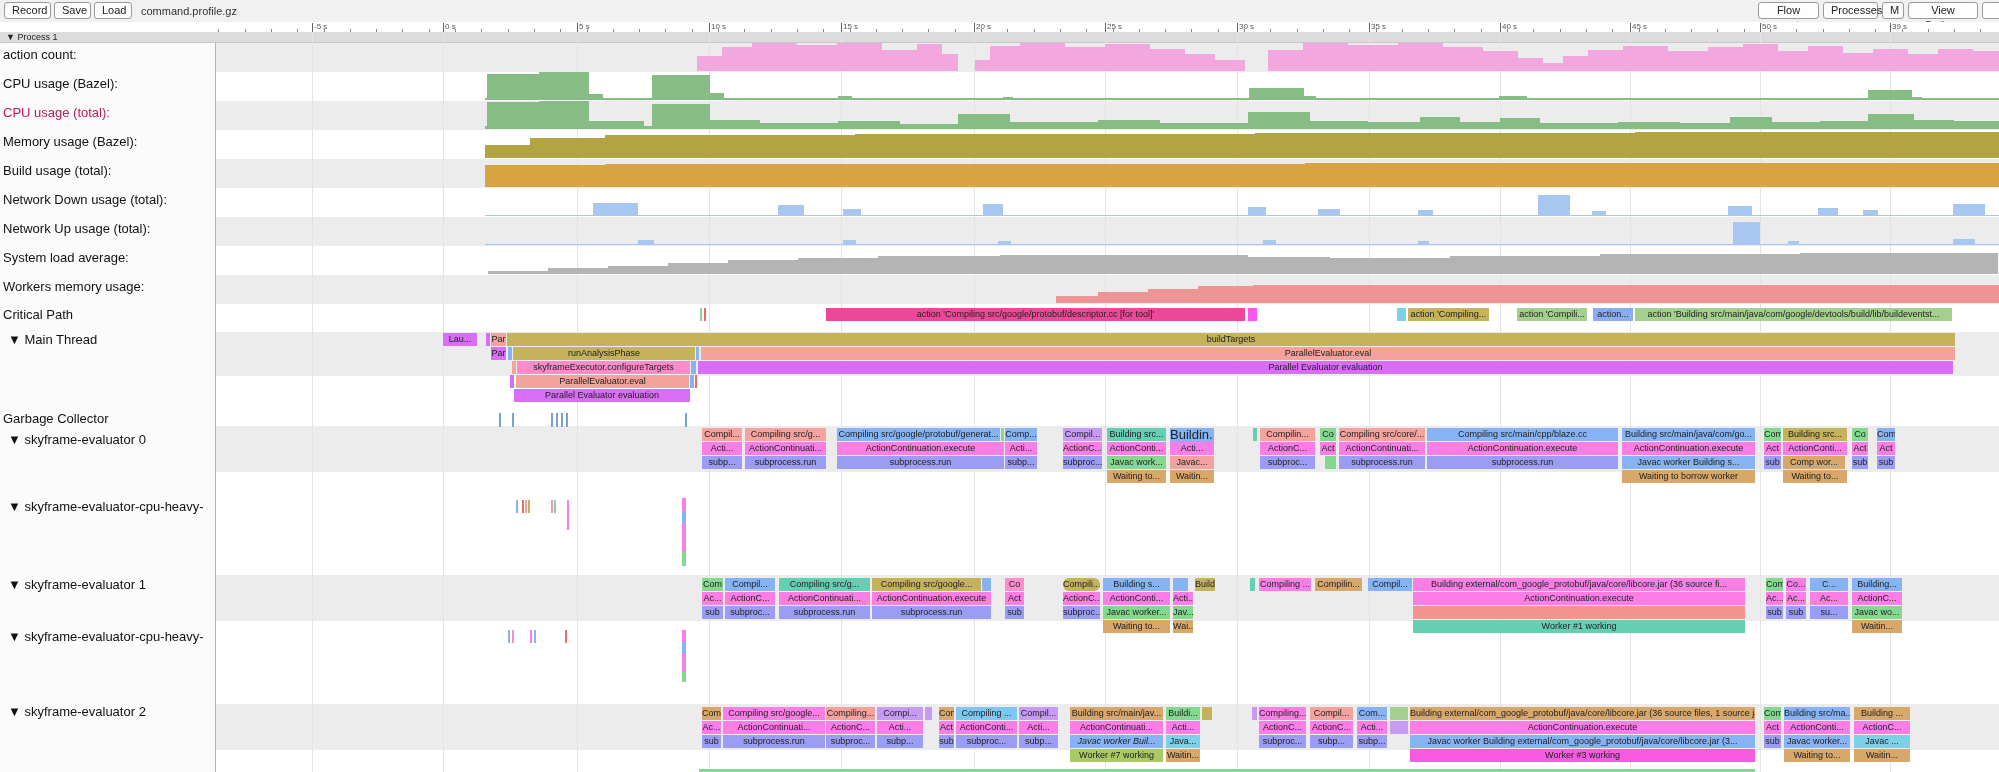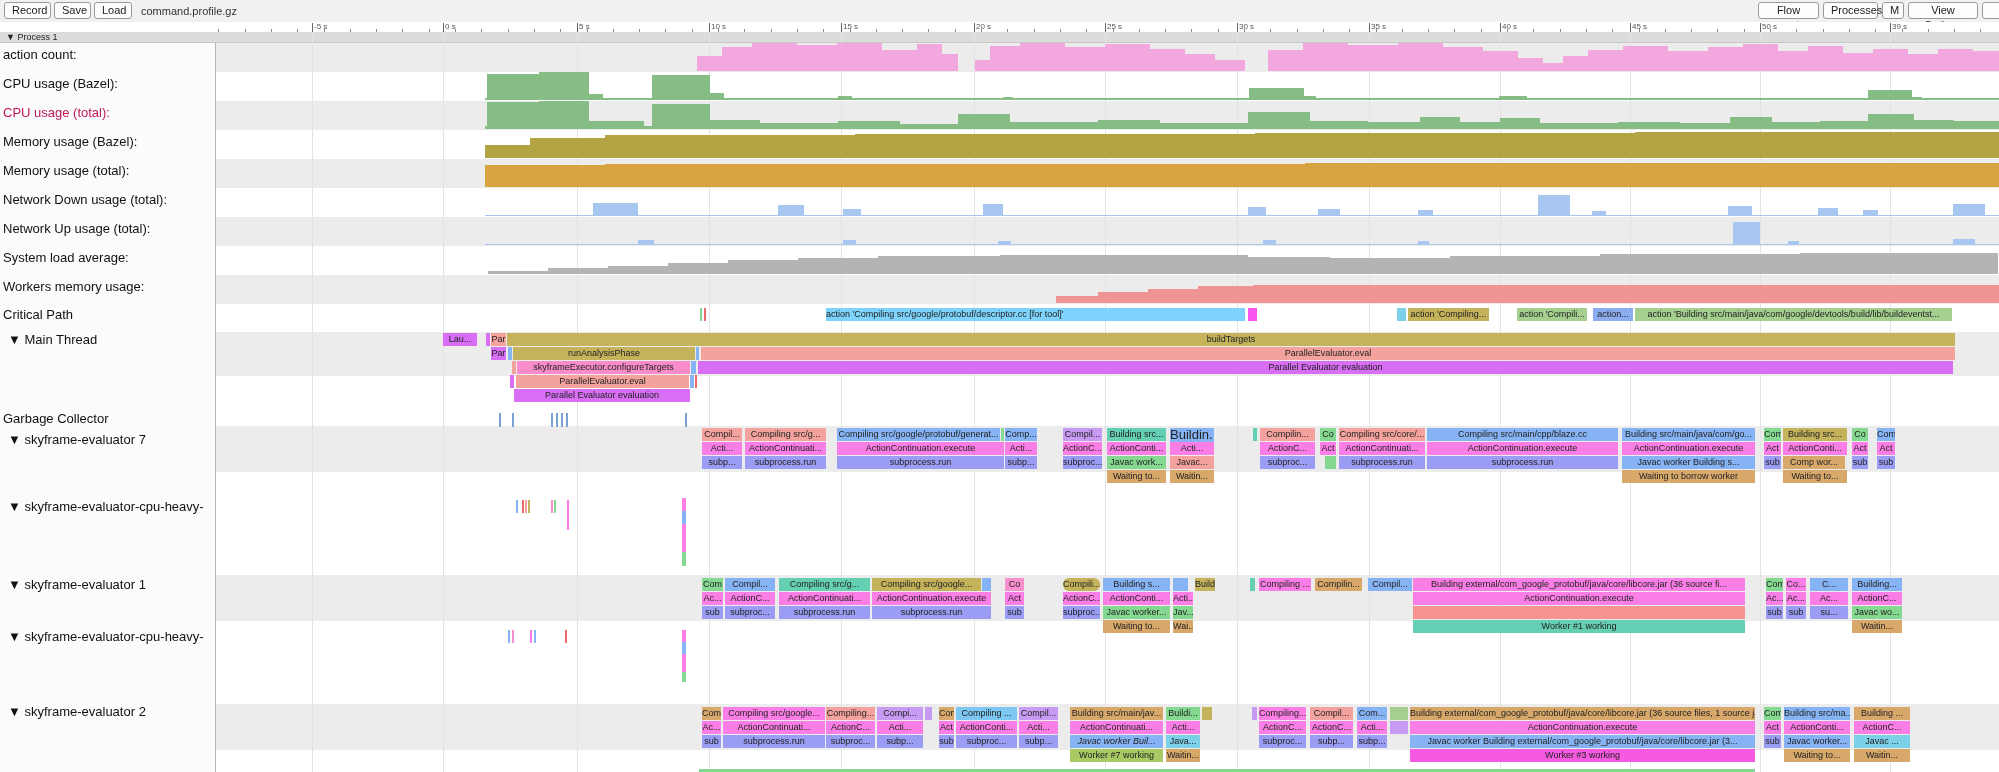--- a/index.html
+++ b/index.html
@@ -280,21 +280,21 @@
       <div style="left: 1800px; top: 252.72px; width: 198px; height: 21.28px; background: rgb(180, 180, 180); position: absolute;"></div>
       <div style="left: 1056px; top: 295.72px; width: 42px; height: 7.28px; background: rgb(238, 148, 148); position: absolute;"></div>
       <div style="left: 1098px; top: 292.36px; width: 50px; height: 10.64px; background: rgb(238, 148, 148); position: absolute;"></div>
       <div style="left: 1148px; top: 289px; width: 50px; height: 14px; background: rgb(238, 148, 148); position: absolute;"></div>
       <div style="left: 1198px; top: 286.2px; width: 55px; height: 16.8px; background: rgb(238, 148, 148); position: absolute;"></div>
       <div style="left: 1253px; top: 285.36px; width: 150px; height: 17.64px; background: rgb(238, 148, 148); position: absolute;"></div>
       <div style="left: 1403px; top: 284.52px; width: 350px; height: 18.48px; background: rgb(238, 148, 148); position: absolute;"></div>
       <div style="left: 1753px; top: 285.08px; width: 246px; height: 17.92px; background: rgb(238, 148, 148); position: absolute;"></div>
       <div style="left: 700px; top: 308px; width: 2px; height: 13px; background: rgb(133, 216, 143); font-size: 9px; line-height: 13px; color: rgb(34, 34, 34); text-align: center; overflow: hidden; white-space: nowrap; position: absolute;"></div>
       <div style="left: 704px; top: 308px; width: 2px; height: 13px; background: rgb(238, 106, 106); font-size: 9px; line-height: 13px; color: rgb(34, 34, 34); text-align: center; overflow: hidden; white-space: nowrap; position: absolute;"></div>
-      <div style="left: 826px; top: 308px; width: 419px; height: 13px; background: #7dd3fc; font-size: 9px; line-height: 13px; color: rgb(34, 34, 34); overflow: hidden; white-space: nowrap; position: absolute;">action 'Compiling src/google/protobuf/descriptor.cc [for tool]'</div>
+      <div style="left: 826px; top: 308px; width: 419px; height: 13px; background: #ec4899; font-size: 9px; line-height: 13px; color: rgb(34, 34, 34); text-align: center; overflow: hidden; white-space: nowrap; position: absolute;">action 'Compiling src/google/protobuf/descriptor.cc [for tool]'</div>
       <div style="left: 1248px; top: 308px; width: 9px; height: 13px; background: rgb(250, 85, 238); font-size: 9px; line-height: 13px; color: rgb(34, 34, 34); text-align: center; overflow: hidden; white-space: nowrap; position: absolute;"></div>
       <div style="left: 1397px; top: 308px; width: 9px; height: 13px; background: rgb(124, 208, 232); font-size: 9px; line-height: 13px; color: rgb(34, 34, 34); text-align: center; overflow: hidden; white-space: nowrap; position: absolute;"></div>
       <div style="left: 1408px; top: 308px; width: 81px; height: 13px; background: rgb(196, 179, 91); font-size: 9px; line-height: 13px; color: rgb(34, 34, 34); text-align: center; overflow: hidden; white-space: nowrap; position: absolute;">action 'Compiling...</div>
       <div style="left: 1517px; top: 308px; width: 70px; height: 13px; background: rgb(164, 207, 142); font-size: 9px; line-height: 13px; color: rgb(34, 34, 34); text-align: center; overflow: hidden; white-space: nowrap; position: absolute;">action 'Compili...</div>
       <div style="left: 1593px; top: 308px; width: 40px; height: 13px; background: rgb(140, 172, 240); font-size: 9px; line-height: 13px; color: rgb(34, 34, 34); text-align: center; overflow: hidden; white-space: nowrap; position: absolute;">action...</div>
       <div style="left: 1635px; top: 308px; width: 317px; height: 13px; background: rgb(164, 207, 142); font-size: 9px; line-height: 13px; color: rgb(34, 34, 34); text-align: center; overflow: hidden; white-space: nowrap; position: absolute;">action 'Building src/main/java/com/google/devtools/build/lib/buildeventst...</div>
       <div style="left: 443px; top: 333px; width: 34px; height: 13px; background: rgb(215, 110, 243); font-size: 9px; line-height: 13px; color: rgb(34, 34, 34); text-align: center; overflow: hidden; white-space: nowrap; position: absolute;">Lau...</div>
       <div style="left: 486px; top: 333px; width: 4px; height: 13px; background: rgb(215, 110, 243); font-size: 9px; line-height: 13px; color: rgb(34, 34, 34); text-align: center; overflow: hidden; white-space: nowrap; position: absolute;"></div>
       <div style="left: 491px; top: 333px; width: 15px; height: 13px; background: rgb(244, 162, 157); font-size: 9px; line-height: 13px; color: rgb(34, 34, 34); text-align: center; overflow: hidden; white-space: nowrap; position: absolute;">Par</div>
       <div style="left: 507px; top: 333px; width: 1448px; height: 13px; background: rgb(196, 179, 91); font-size: 9px; line-height: 13px; color: rgb(34, 34, 34); text-align: center; overflow: hidden; white-space: nowrap; position: absolute;">buildTargets</div>
@@ -501,28 +501,28 @@
       <div style="left: 682px; top: 654px; width: 4px; height: 18px; background: rgb(251, 125, 230); position: absolute;"></div>
       <div style="left: 682px; top: 672px; width: 4px; height: 10px; background: rgb(133, 216, 143); position: absolute;"></div>
       <div style="left: 699px; top: 769px; width: 1056px; height: 3px; background: rgb(133, 216, 143); position: absolute;"></div>
     </div>
 
   <div id="labelcol" class="abs">
       <div style="left: 3px; top: 4px; font-size: 13px; color: rgb(17, 17, 17); white-space: nowrap; position: absolute;">action count:</div>
       <div style="left: 3px; top: 33px; font-size: 13px; color: rgb(17, 17, 17); white-space: nowrap; position: absolute;">CPU usage (Bazel):</div>
       <div style="left: 3px; top: 62px; font-size: 13px; color: #be185d; white-space: nowrap; position: absolute;">CPU usage (total):</div>
       <div style="left: 3px; top: 91px; font-size: 13px; color: rgb(17, 17, 17); white-space: nowrap; position: absolute;">Memory usage (Bazel):</div>
-      <div style="left: 3px; top: 120px; font-size: 13px; color: rgb(17, 17, 17); white-space: nowrap; position: absolute;">Memory usage (total):</div>
+      <div style="left: 3px; top: 120px; font-size: 13px; color: rgb(17, 17, 17); white-space: nowrap; position: absolute;">Build usage (total):</div>
       <div style="left: 3px; top: 149px; font-size: 13px; color: rgb(17, 17, 17); white-space: nowrap; position: absolute;">Network Down usage (total):</div>
       <div style="left: 3px; top: 178px; font-size: 13px; color: rgb(17, 17, 17); white-space: nowrap; position: absolute;">Network Up usage (total):</div>
       <div style="left: 3px; top: 207px; font-size: 13px; color: rgb(17, 17, 17); white-space: nowrap; position: absolute;">System load average:</div>
       <div style="left: 3px; top: 236px; font-size: 13px; color: rgb(17, 17, 17); white-space: nowrap; position: absolute;">Workers memory usage:</div>
       <div style="left: 3px; top: 264px; font-size: 13px; color: rgb(17, 17, 17); white-space: nowrap; position: absolute;">Critical Path</div>
       <div style="left: 8px; top: 289px; font-size: 13px; color: rgb(17, 17, 17); white-space: nowrap; position: absolute;">▼  Main Thread</div>
       <div style="left: 3px; top: 368px; font-size: 13px; color: rgb(17, 17, 17); white-space: nowrap; position: absolute;">Garbage Collector</div>
-      <div style="left: 8px; top: 389px; font-size: 13px; color: rgb(17, 17, 17); white-space: nowrap; position: absolute;">▼  skyframe-evaluator 7</div>
+      <div style="left: 8px; top: 389px; font-size: 13px; color: rgb(17, 17, 17); white-space: nowrap; position: absolute;">▼  skyframe-evaluator 0</div>
       <div style="left: 8px; top: 456px; font-size: 13px; color: rgb(17, 17, 17); white-space: nowrap; position: absolute;">▼  skyframe-evaluator-cpu-heavy-</div>
       <div style="left: 8px; top: 534px; font-size: 13px; color: rgb(17, 17, 17); white-space: nowrap; position: absolute;">▼  skyframe-evaluator 1</div>
       <div style="left: 8px; top: 586px; font-size: 13px; color: rgb(17, 17, 17); white-space: nowrap; position: absolute;">▼  skyframe-evaluator-cpu-heavy-</div>
       <div style="left: 8px; top: 661px; font-size: 13px; color: rgb(17, 17, 17); white-space: nowrap; position: absolute;">▼  skyframe-evaluator 2</div>
     </div>
 
 </div>
 
 </body></html>

